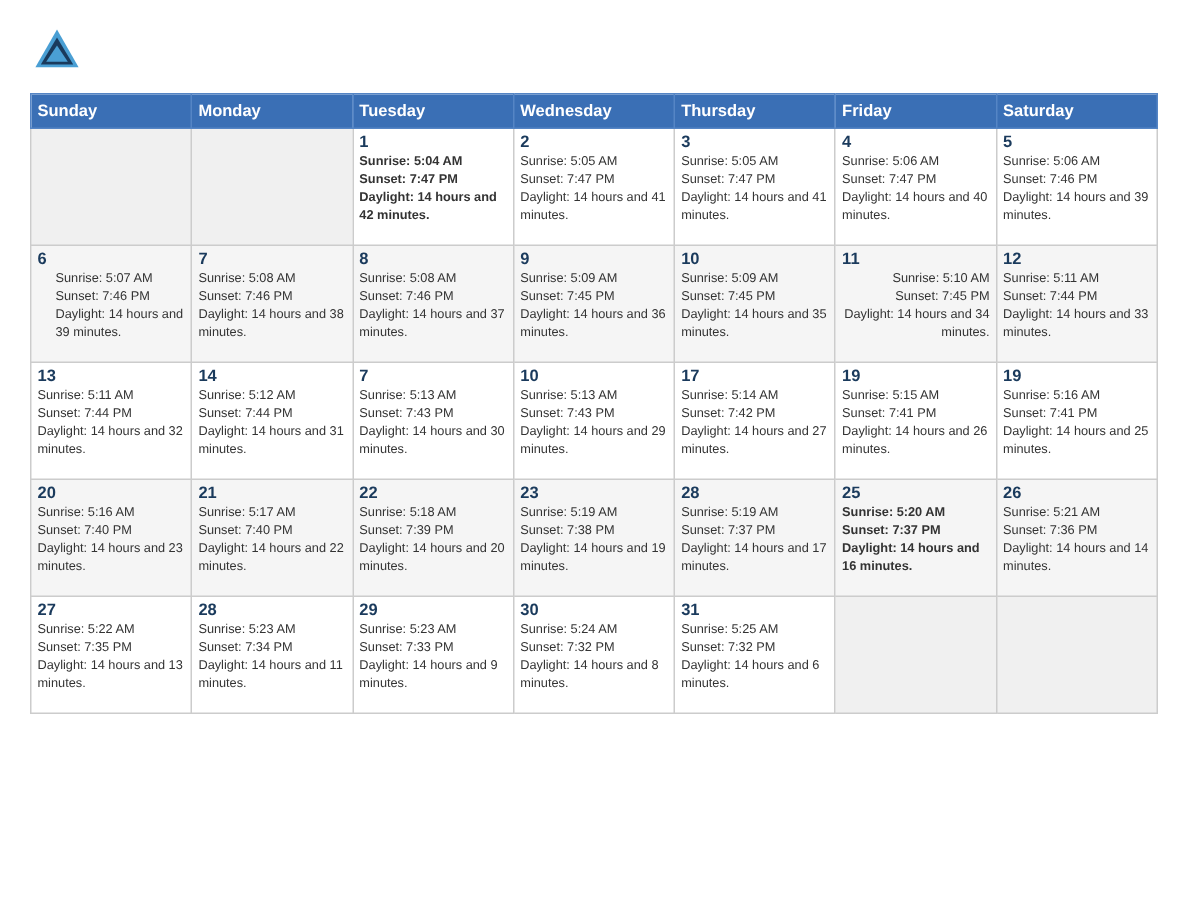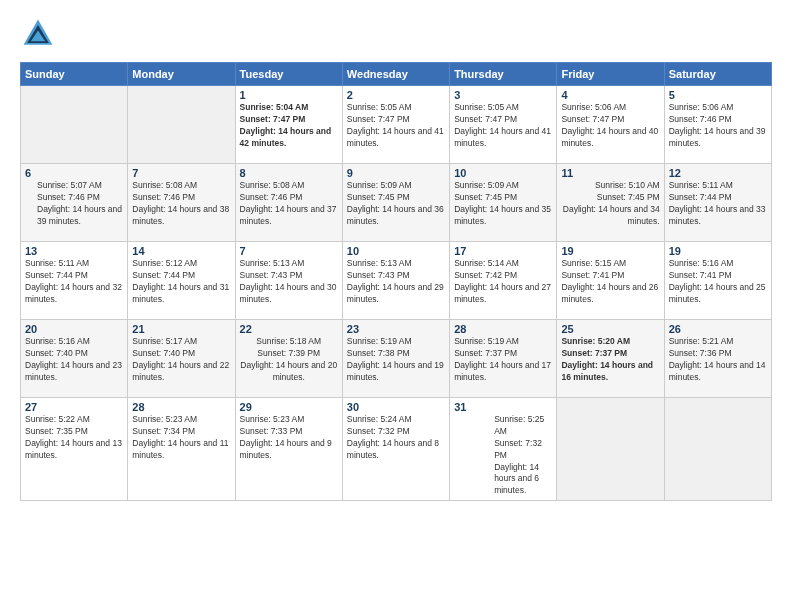--- a/index.html
+++ b/index.html
@@ -260,21 +260,21 @@
 Daylight: 14 hours and 23 minutes.</div>
           </td>
           <td>
             <span class="day-number">21</span>
             <div class="day-info" style="white-space: pre-line;">Sunrise: 5:17 AM
 Sunset: 7:40 PM
 Daylight: 14 hours and 22 minutes.</div>
           </td>
           <td>
             <span class="day-number">22</span>
-            <div class="day-info" style="white-space: pre-line; text-align: center;">Sunrise: 5:18 AM
+            <div class="day-info" style="white-space: pre-line;">Sunrise: 5:18 AM
 Sunset: 7:39 PM
 Daylight: 14 hours and 20 minutes.</div>
           </td>
           <td>
             <span class="day-number">23</span>
             <div class="day-info" style="white-space: pre-line;">Sunrise: 5:19 AM
 Sunset: 7:38 PM
 Daylight: 14 hours and 19 minutes.</div>
           </td>
           <td>
@@ -316,21 +316,21 @@
 Daylight: 14 hours and 9 minutes.</div>
           </td>
           <td>
             <span class="day-number">30</span>
             <div class="day-info" style="white-space: pre-line;">Sunrise: 5:24 AM
 Sunset: 7:32 PM
 Daylight: 14 hours and 8 minutes.</div>
           </td>
           <td>
             <span class="day-number">31</span>
-            <div class="day-info" style="white-space: pre-line; margin-left: 40px;">Sunrise: 5:25 AM
+            <div class="day-info" style="white-space: pre-line;">Sunrise: 5:25 AM
 Sunset: 7:32 PM
 Daylight: 14 hours and 6 minutes.</div>
           </td>
           <td class="empty-cell"></td>
           <td class="empty-cell"></td>
         </tr>
       </tbody>
   </table>
 </div>
 

